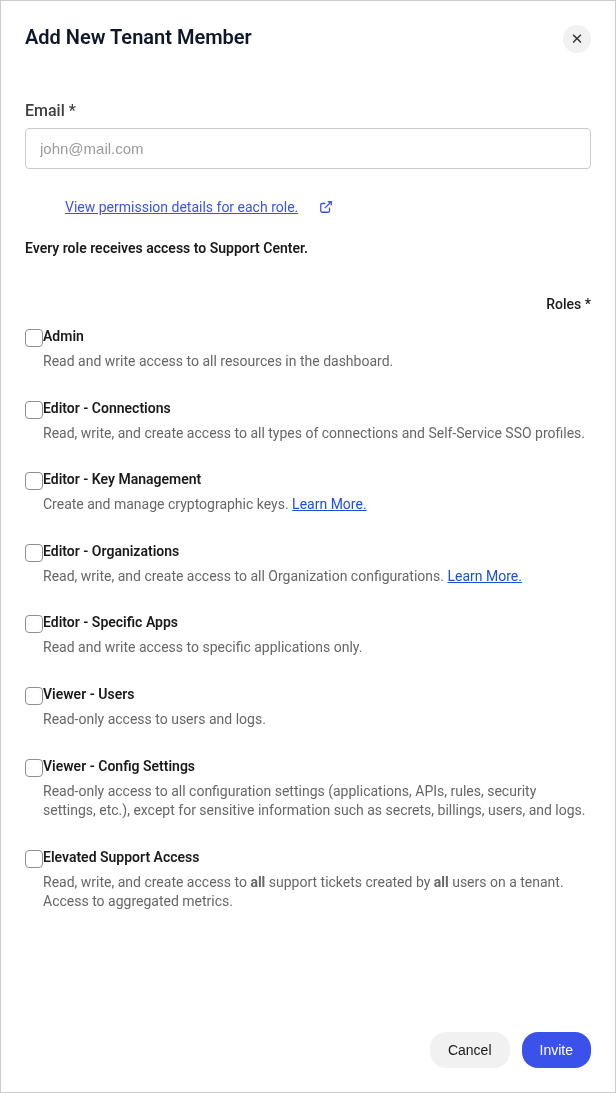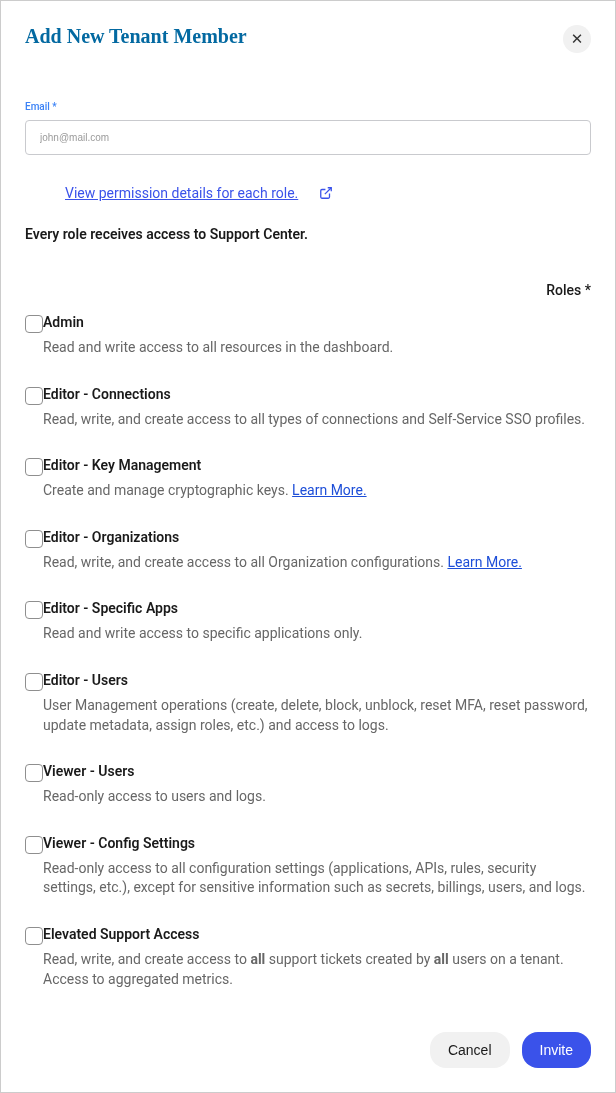--- a/index.html
+++ b/index.html
@@ -24,49 +24,48 @@
     }
     .modal-header {
       display: flex;
       justify-content: space-between;
       align-items: flex-start;
       margin-bottom: 48px;
     }
     .modal-title {
       font-size: 20px;
       font-weight: 600;
-      color: #0369a1;
-      font-family: Liberation Serif, serif;
+      color: #0f172a;
     }
     .close-btn {
       width: 28px;
       height: 28px;
       border-radius: 50%;
       background: #f1f1f1;
       border: none;
       display: flex;
       align-items: center;
       justify-content: center;
       cursor: pointer;
       font-size: 15px;
       color: #333;
     }
     .form-label {
-      font-size: 10px;
+      font-size: 16px;
       font-weight: 500;
-      color: #3b82f6;
+      color: #404040;
       margin-bottom: 8px;
       display: block;
     }
     .form-input {
       width: 100%;
       padding: 11px 14px;
       border: 1px solid #c9cace;
       border-radius: 4px;
-      font-size: 10px;
+      font-size: 15px;
       color: #333;
     }
     .form-input::placeholder {
       color: #9b9b9b;
     }
     .link-row {
       margin-top: 28px;
       margin-bottom: 24px;
     }
     .perm-link {
@@ -219,27 +218,20 @@
         <div class="role-item">
           <input type="checkbox" class="role-checkbox" style="">
           <div class="role-content">
             <div class="role-title">Editor - Specific Apps</div>
             <div class="role-desc"><span>Read and write access to specific applications only.</span></div>
           </div>
         </div>
         <div class="role-item">
           <input type="checkbox" class="role-checkbox" style="">
           <div class="role-content">
-            <div class="role-title">Editor - Users</div>
-            <div class="role-desc"><span>User Management operations (create, delete, block, unblock, reset MFA, reset password, update metadata, assign roles, etc.) and access to logs.</span></div>
-          </div>
-        </div>
-        <div class="role-item">
-          <input type="checkbox" class="role-checkbox" style="">
-          <div class="role-content">
             <div class="role-title">Viewer - Users</div>
             <div class="role-desc"><span>Read-only access to users and logs.</span></div>
           </div>
         </div>
         <div class="role-item">
           <input type="checkbox" class="role-checkbox" style="">
           <div class="role-content">
             <div class="role-title">Viewer - Config Settings</div>
             <div class="role-desc"><span>Read-only access to all configuration settings (applications, APIs, rules, security settings, etc.), except for sensitive information such as secrets, billings, users, and logs.</span></div>
           </div>

